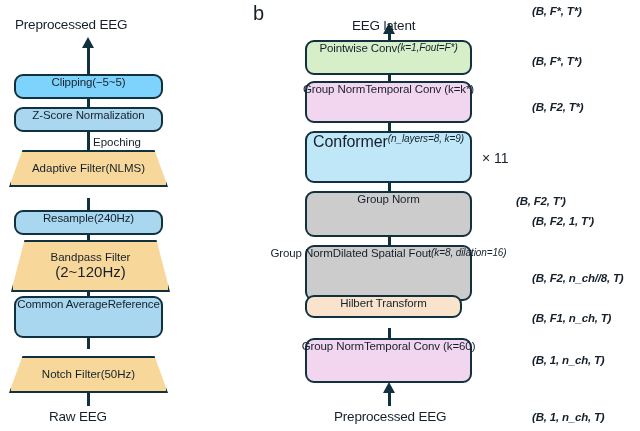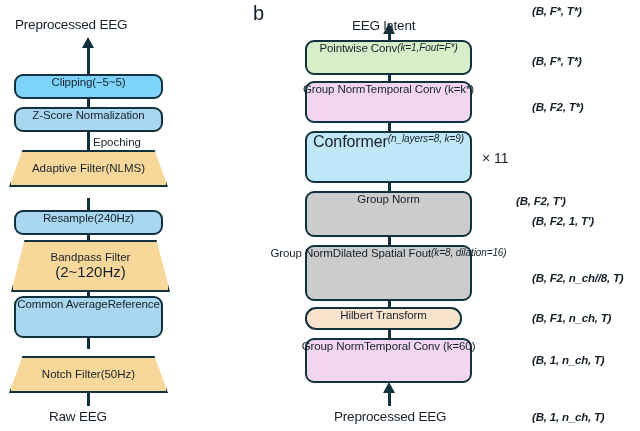--- a/index.html
+++ b/index.html
@@ -174,21 +174,21 @@
   <div class="conn" style="left:387.5px;top:235px;height:12px;"></div>
 
   <div class="node" style="left:305px;top:245px;width:167px;height:56px;background:#cccccc;">
     <span class="l1">Group Norm</span>
     <span class="l1">Dilated Spatial Fout</span>
     <span class="l2 ital">(k=8, dilation=16)</span>
   </div>
 
   <div class="conn" style="left:387.5px;top:299px;height:10px;"></div>
 
-  <div class="node" style="left:305px;top:307px;width:157px;height:23px;background:#fae3cd;border-radius:11px;">
+  <div class="node" style="left:305px;top:295px;width:157px;height:23px;background:#fae3cd;">
     <span class="l1">Hilbert Transform</span>
   </div>
 
   <div class="conn" style="left:387.5px;top:328px;height:12px;"></div>
 
   <div class="node" style="left:305px;top:338px;width:167px;height:45px;background:#f2d6ef;">
     <span class="l1">Group Norm</span>
     <span class="l1">Temporal Conv (k=60)</span>
   </div>
 

